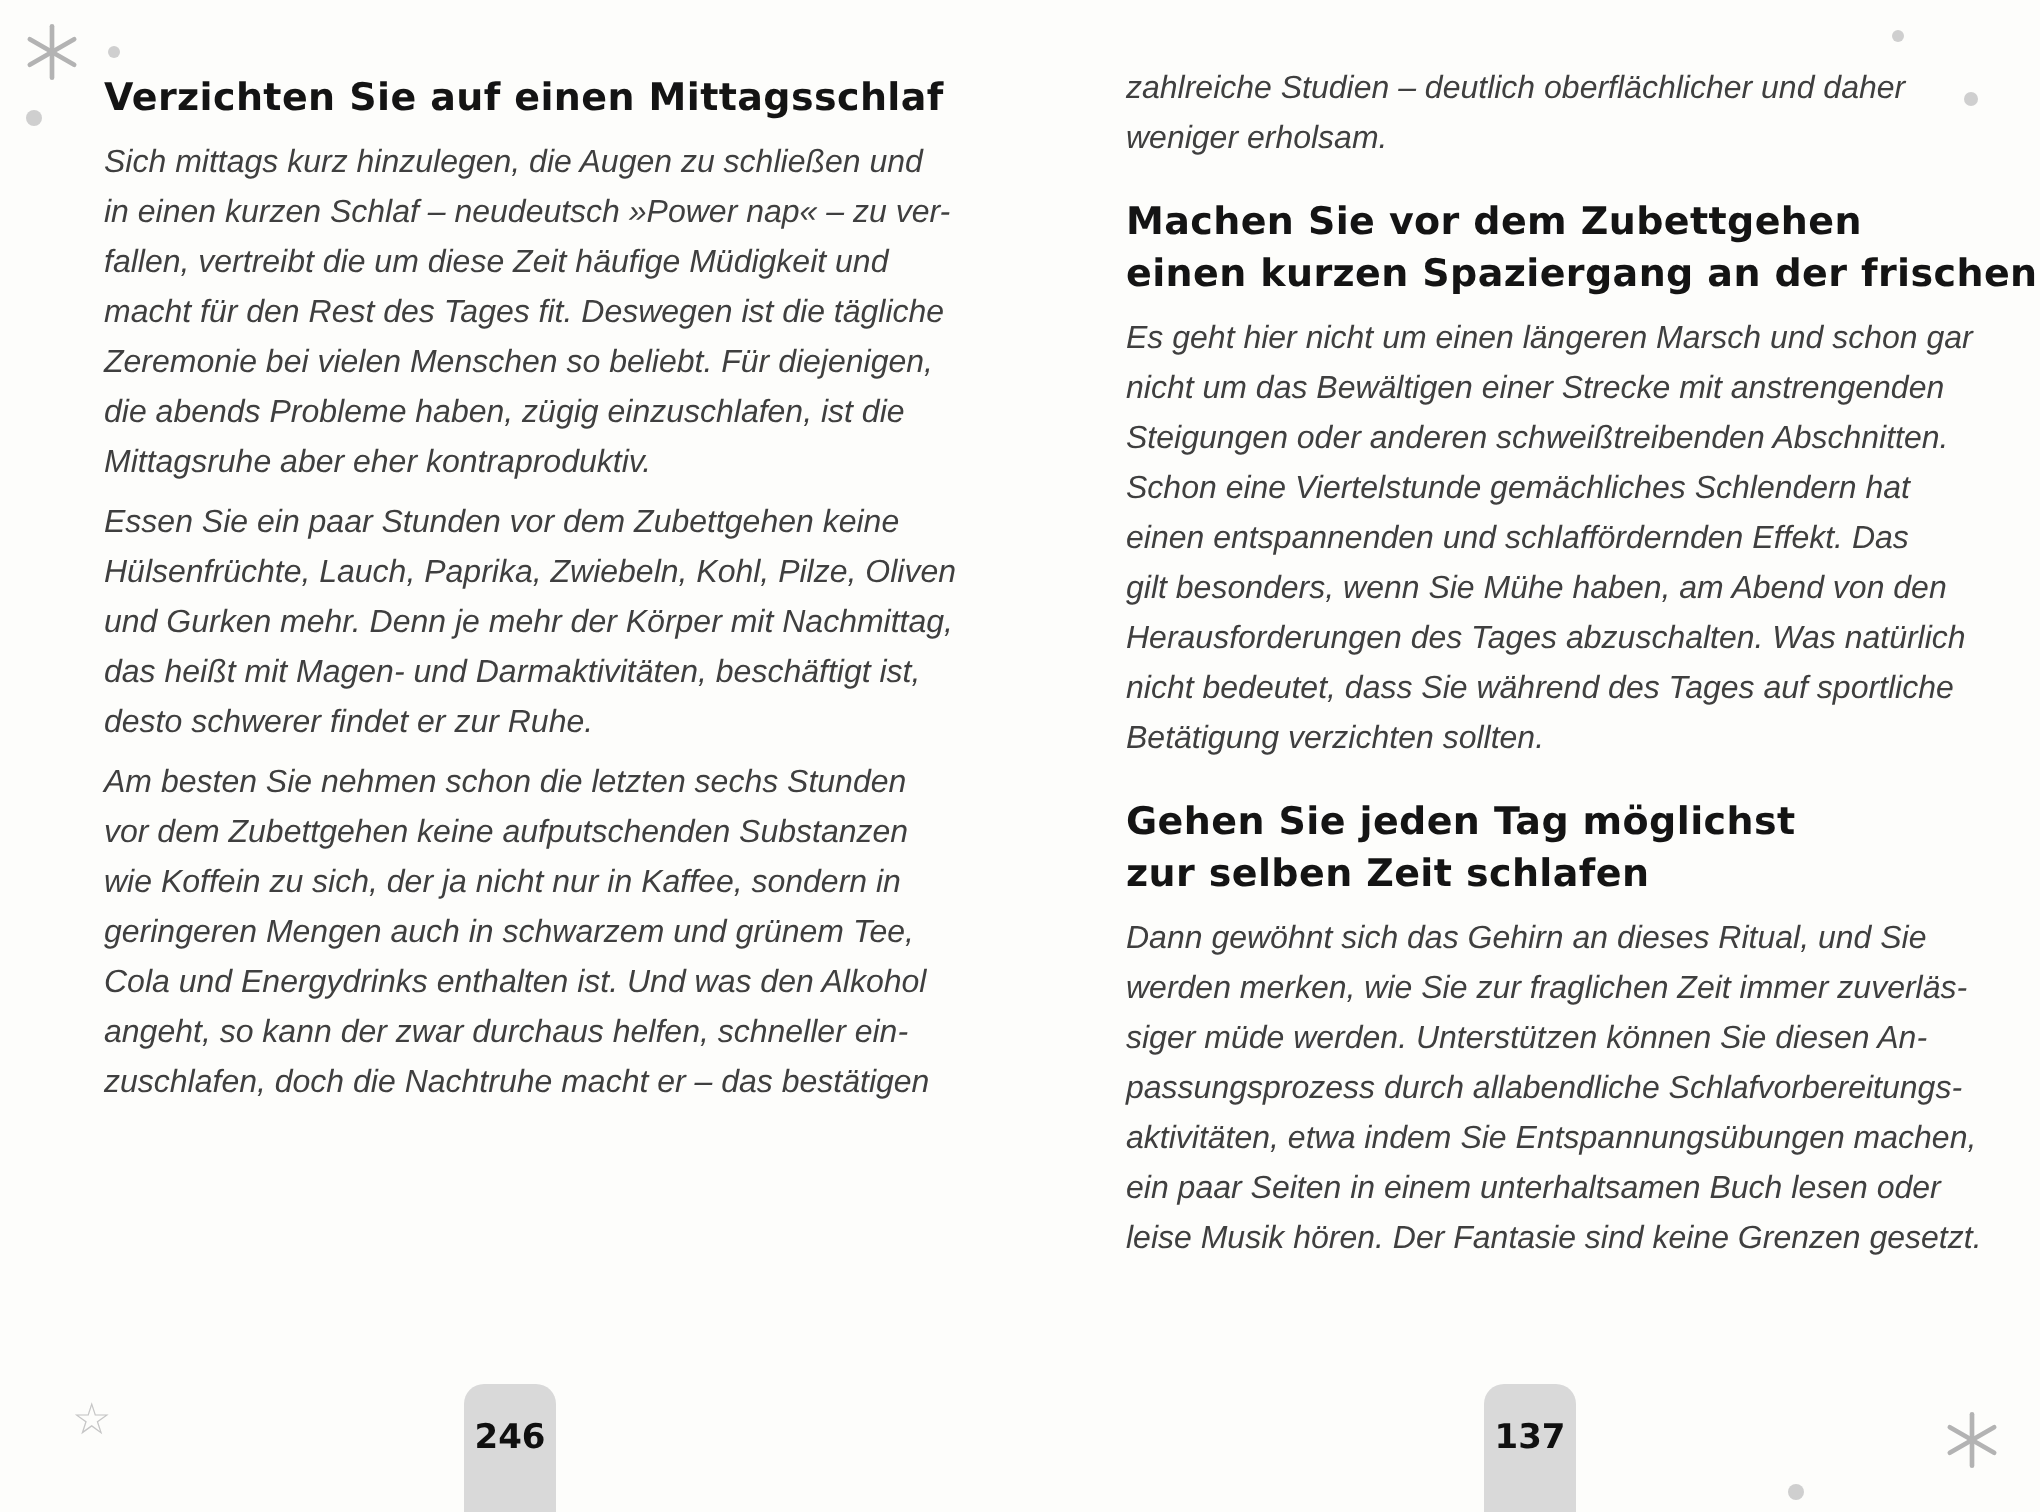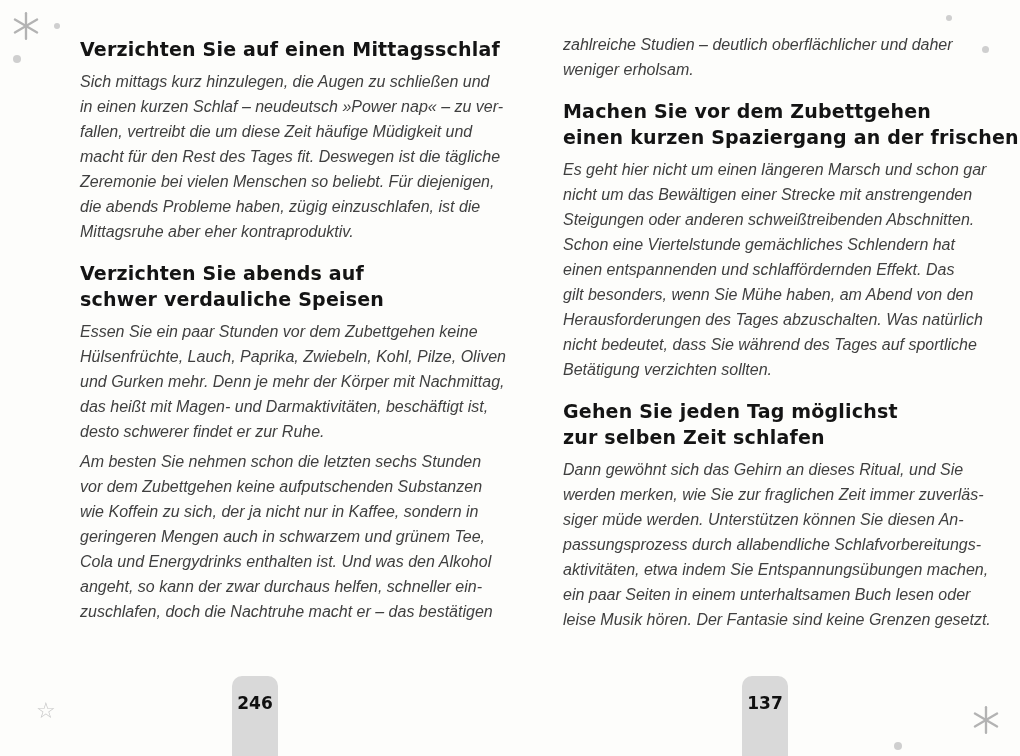--- a/index.html
+++ b/index.html
@@ -7,21 +7,21 @@
     width:1020px;height:756px;
     background:#fdfdfb;
     font-family:"Liberation Sans", sans-serif;
     position:relative;overflow:hidden;
     color:#3f3f3f;
   }
   .spread{position:absolute;inset:0;}
 
   
   .column{position:absolute;top:32px;}
-  .col-left{left:52px;width:440px;margin-left:28px;}
+  .col-left{left:52px;width:440px;}
   .col-right{left:563px;width:430px;}
 
   .section-heading{
     font-family:"DejaVu Sans", sans-serif;
     font-weight:700;
     font-size:19px;
     line-height:26px;
     color:#141414;
     margin:16px 0 7px 0;
     white-space:pre;
@@ -33,21 +33,21 @@
     line-height:25px;
     margin:0 0 5px 0;
     white-space:pre;
     color:#3f3f3f;
     font-style:italic;
   }
 
   
   .page-tab{
     position:absolute;bottom:0;
-    width:46px;height:80px;
+    width:46px;height:64px;
     background:#d9d9d9;
     border-radius:10px 10px 0 0;
     text-align:center;
   }
   .page-tab.left{left:232px;}
   .page-tab.right{left:742px;}
   .page-tab span{
     display:inline-block;
     margin-top:17px;
     font-family:"DejaVu Sans", sans-serif;
@@ -97,22 +97,20 @@
 
   <div class="column col-left">
       <h2 class="section-heading">Verzichten Sie auf einen Mittagsschlaf</h2>
       <p class="body-text">Sich mittags kurz hinzulegen, die Augen zu schließen und
 in einen kurzen Schlaf – neudeutsch »Power nap« – zu ver-
 fallen, vertreibt die um diese Zeit häufige Müdigkeit und
 macht für den Rest des Tages fit. Deswegen ist die tägliche
 Zeremonie bei vielen Menschen so beliebt. Für diejenigen,
 die abends Probleme haben, zügig einzuschlafen, ist die
 Mittagsruhe aber eher kontraproduktiv.</p>
-      <h2 class="section-heading">Verzichten Sie abends auf
-schwer verdauliche Speisen</h2>
       <p class="body-text">Essen Sie ein paar Stunden vor dem Zubettgehen keine
 Hülsenfrüchte, Lauch, Paprika, Zwiebeln, Kohl, Pilze, Oliven
 und Gurken mehr. Denn je mehr der Körper mit Nachmittag,
 das heißt mit Magen- und Darmaktivitäten, beschäftigt ist,
 desto schwerer findet er zur Ruhe.</p>
       <p class="body-text">Am besten Sie nehmen schon die letzten sechs Stunden
 vor dem Zubettgehen keine aufputschenden Substanzen
 wie Koffein zu sich, der ja nicht nur in Kaffee, sondern in
 geringeren Mengen auch in schwarzem und grünem Tee,
 Cola und Energydrinks enthalten ist. Und was den Alkohol

